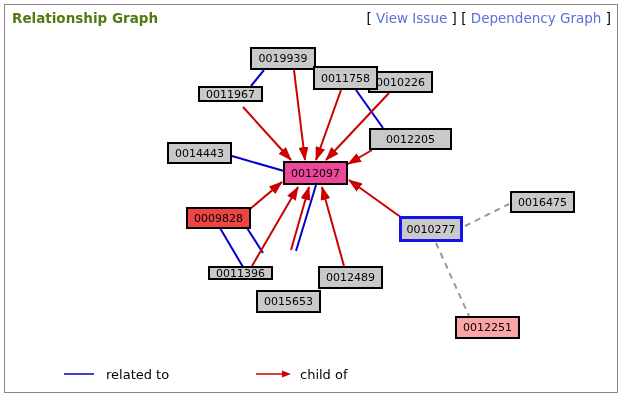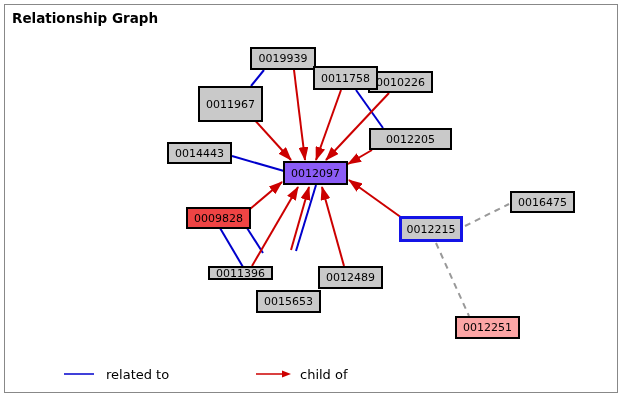--- a/index.html
+++ b/index.html
@@ -12,21 +12,21 @@
   }
   .panel {
     position:absolute; left:4px; top:4px;
     width:614px; height:389px;
     border:1px solid #888888;
     box-sizing:border-box;
     background:#ffffff;
   }
   .page-title {
     position:absolute; left:12px; top:10px;
-    font-size:13.5px; font-weight:bold; color:#000000;
+    font-size:13.5px; font-weight:bold; color:#4d7c0f;
   }
   .header-links {
     position:absolute; right:13px; top:10px;
     font-size:13.5px; color:#000; white-space:nowrap;
   }
   .header-links a { text-decoration:none; cursor:pointer; }
   .bracket { color:#000; }
   .stage { position:absolute; left:0; top:0; width:624px; height:401px; }
   #edges-svg { position:absolute; left:0; top:0; }
   .node {
@@ -47,20 +47,28 @@
 </style>
 </head>
 <body>
 
 <div class="panel" style="border-color: rgb(136, 136, 136);"></div>
 
 <div class="stage">
 
   <div class="page-title">Relationship Graph</div>
 
+  <div class="header-links">
+    <span class="bracket">[</span>
+    <a style="color: rgb(90, 111, 217);">View Issue</a>
+    <span class="bracket">]</span>
+    <span class="bracket">[</span>
+    <a style="color: rgb(90, 111, 217);">Dependency Graph</a>
+    <span class="bracket">]</span>
+  </div>
 
   <svg id="edges-svg" width="624" height="401">
     <defs>
       <marker id="arrow-child" markerWidth="7" markerHeight="5" refX="6.5" refY="2.5" orient="auto" markerUnits="strokeWidth">
         <path id="arrowhead-path" d="M0,0 L7,2.5 L0,5 Z" fill="#cc0000"></path>
       </marker>
     </defs>
     <g id="edge-group">
         <line x1="264" y1="70" x2="251" y2="86" stroke="#0000cc" stroke-width="2"></line>
         <line x1="356" y1="90" x2="383" y2="128" stroke="#0000cc" stroke-width="2"></line>
@@ -80,30 +88,30 @@
         <line x1="402" y1="218" x2="349" y2="180" stroke="#cc0000" stroke-width="2" marker-end="url(#arrow-child)"></line>
         <line x1="465" y1="226" x2="509" y2="204" stroke="#999999" stroke-width="2" stroke-dasharray="6 5"></line>
         <line x1="436" y1="243" x2="469" y2="316" stroke="#999999" stroke-width="2" stroke-dasharray="6 5"></line>
       </g>
   </svg>
 
   <div id="nodes-layer">
       <div class="node" style="left: 250px; top: 47px; width: 66px; height: 23px; background: rgb(201, 201, 201); border: 2px solid rgb(0, 0, 0);">0019939</div>
       <div class="node" style="left: 368px; top: 71px; width: 65px; height: 22px; background: rgb(201, 201, 201); border: 2px solid rgb(0, 0, 0);">0010226</div>
       <div class="node" style="left: 313px; top: 66px; width: 65px; height: 24px; background: rgb(201, 201, 201); border: 2px solid rgb(0, 0, 0);">0011758</div>
-      <div class="node" style="left: 198px; top: 86px; width: 65px; height: 36px; background: rgb(201, 201, 201); border: 2px solid rgb(0, 0, 0);">0011967</div>
+      <div class="node" style="left: 198px; top: 86px; width: 65px; height: 16px; background: rgb(201, 201, 201); border: 2px solid rgb(0, 0, 0);">0011967</div>
       <div class="node" style="left: 369px; top: 128px; width: 83px; height: 22px; background: rgb(201, 201, 201); border: 2px solid rgb(0, 0, 0);">0012205</div>
       <div class="node" style="left: 167px; top: 142px; width: 65px; height: 22px; background: rgb(201, 201, 201); border: 2px solid rgb(0, 0, 0);">0014443</div>
-      <div class="node" style="left: 283px; top: 161px; width: 65px; height: 24px; background: #8b5cf6; border: 2px solid rgb(0, 0, 0);">0012097</div>
+      <div class="node" style="left: 283px; top: 161px; width: 65px; height: 24px; background: #ec4899; border: 2px solid rgb(0, 0, 0);">0012097</div>
       <div class="node" style="left: 510px; top: 191px; width: 65px; height: 22px; background: rgb(201, 201, 201); border: 2px solid rgb(0, 0, 0);">0016475</div>
       <div class="node" style="left: 186px; top: 207px; width: 65px; height: 22px; background: #ef4444; border: 2px solid rgb(0, 0, 0);">0009828</div>
       <div class="node" style="left: 208px; top: 266px; width: 65px; height: 14px; background: rgb(201, 201, 201); border: 2px solid rgb(0, 0, 0);">0011396</div>
       <div class="node" style="left: 318px; top: 266px; width: 65px; height: 23px; background: rgb(201, 201, 201); border: 2px solid rgb(0, 0, 0);">0012489</div>
       <div class="node" style="left: 256px; top: 250px; width: 65px; height: 23px; background: rgb(201, 201, 201); border: 2px solid rgb(0, 0, 0); margin-top: 40px;">0015653</div>
-      <div class="node selected" style="left: 399px; top: 216px; width: 64px; height: 26px; background: rgb(201, 201, 201); border: 3px solid rgb(20, 20, 230);">0012215</div>
+      <div class="node selected" style="left: 399px; top: 216px; width: 64px; height: 26px; background: rgb(201, 201, 201); border: 3px solid rgb(20, 20, 230);">0010277</div>
       <div class="node" style="left: 455px; top: 316px; width: 65px; height: 23px; background: #fca5a5; border: 2px solid rgb(0, 0, 0);">0012251</div>
     </div>
 
   <div class="legend-item" style="left:64px">
     <svg width="36" height="16">
       <line x1="0" y1="8" x2="30" y2="8" stroke-width="1.5" stroke="#0000cc"></line>
     </svg>
     <span class="legend-label">related to</span>
   </div>
 

